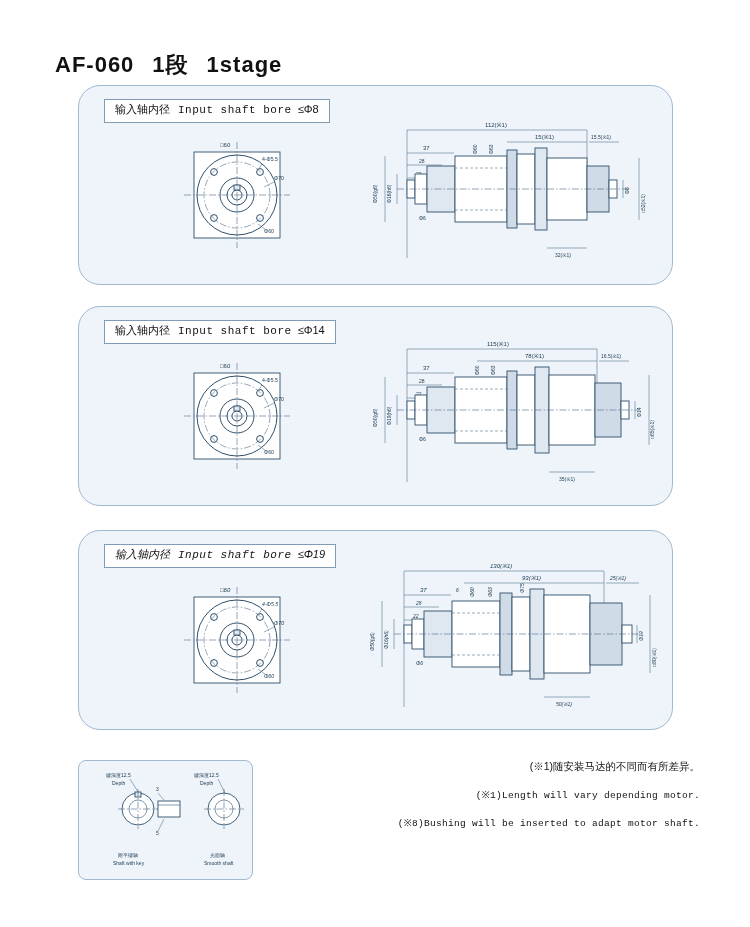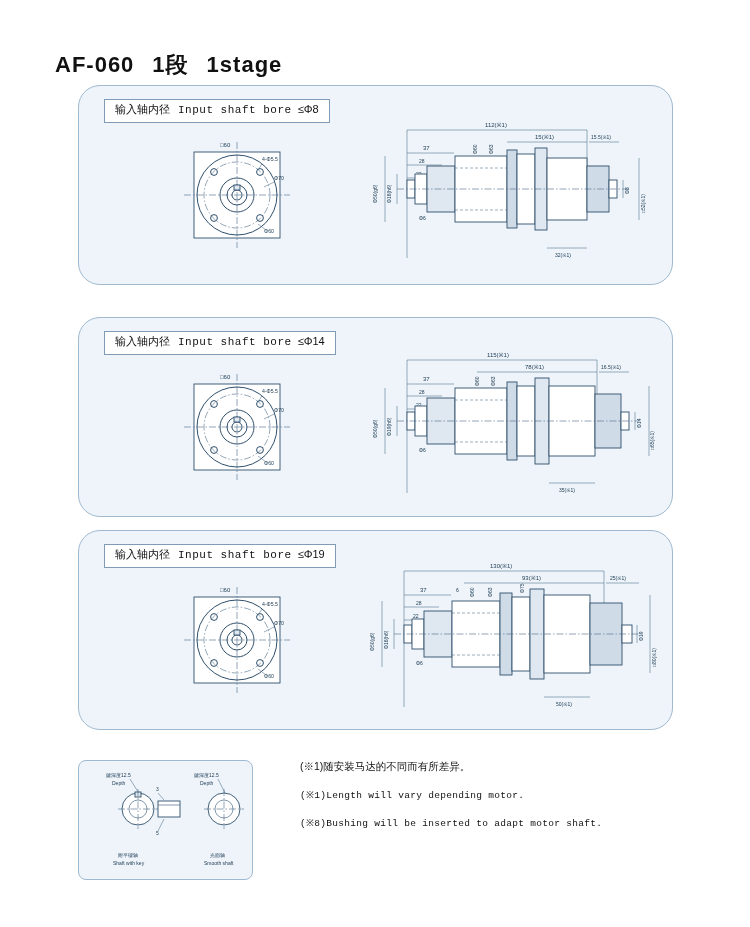--- a/index.html
+++ b/index.html
@@ -15,22 +15,22 @@
 
   .panel{
     position:absolute;
     background:#eef4fa;
     border:1px solid #9fb9d0;
     border-radius:22px;
     box-sizing:border-box;
     padding-left:15px;
   }
   .panel.p1{left:78px;top:85px;width:595px;height:200px;}
-  .panel.p2{left:78px;top:317px;width:595px;height:200px;}
-  .panel.p3{left:78px;top:530px;width:595px;height:200px;}
+  .panel.p2{left:78px;top:306px;width:595px;height:200px;}
+  .panel.p3{left:78px;top:530px;width:595px;height:200px;font-style:italic;}
   .panel.p4{left:78px;top:760px;width:175px;height:120px;border-radius:8px;}
 
   .bore-box{
     position:absolute;left:25px;top:13px;
     background:#ffffff;border:1px solid #7f9bb5;
     padding:3px 10px 4px 10px;
     font-size:11px;white-space:nowrap;color:#111;
     line-height:1.25;
   }
   .bore-box .en{font-family:"Liberation Mono",monospace;letter-spacing:.5px;}
@@ -43,21 +43,21 @@
   .ctr{stroke:#4a6a86;stroke-width:.6;fill:none;stroke-dasharray:7 2 1.5 2;}
   .dim{stroke:#4a6a86;stroke-width:.55;fill:none;}
   .hid{stroke:#4a6a86;stroke-width:.55;fill:none;stroke-dasharray:3 2;}
   .fillw{fill:#ffffff;stroke:#2f4f6b;stroke-width:.9;}
   .fillg{fill:#dfe8f1;stroke:#2f4f6b;stroke-width:.9;}
   .fillg2{fill:#cfdce8;stroke:#2f4f6b;stroke-width:.9;}
   .t{font-family:"Liberation Sans",sans-serif;font-size:5.2px;fill:#1b3a52;}
   .t6{font-family:"Liberation Sans",sans-serif;font-size:6px;fill:#1b3a52;}
   .t5{font-family:"Liberation Sans",sans-serif;font-size:5px;fill:#1b3a52;}
 
-  .notes{position:absolute;left:300px;top:760px;width:400px;}
+  .notes{position:absolute;left:300px;top:760px;width:400px;text-align:right;}
   .note{font-size:10.5px;color:#111;margin-bottom:16px;line-height:1.3;white-space:nowrap;}
   .note.en{font-family:"Liberation Mono",monospace;font-size:9.5px;letter-spacing:.3px;}
 </style>
 </head>
 <body>
 
 <div class="page">
 
   <div class="title">
     <span class="seg">AF-060</span><span class="seg">1段</span><span class="seg">1stage</span>

